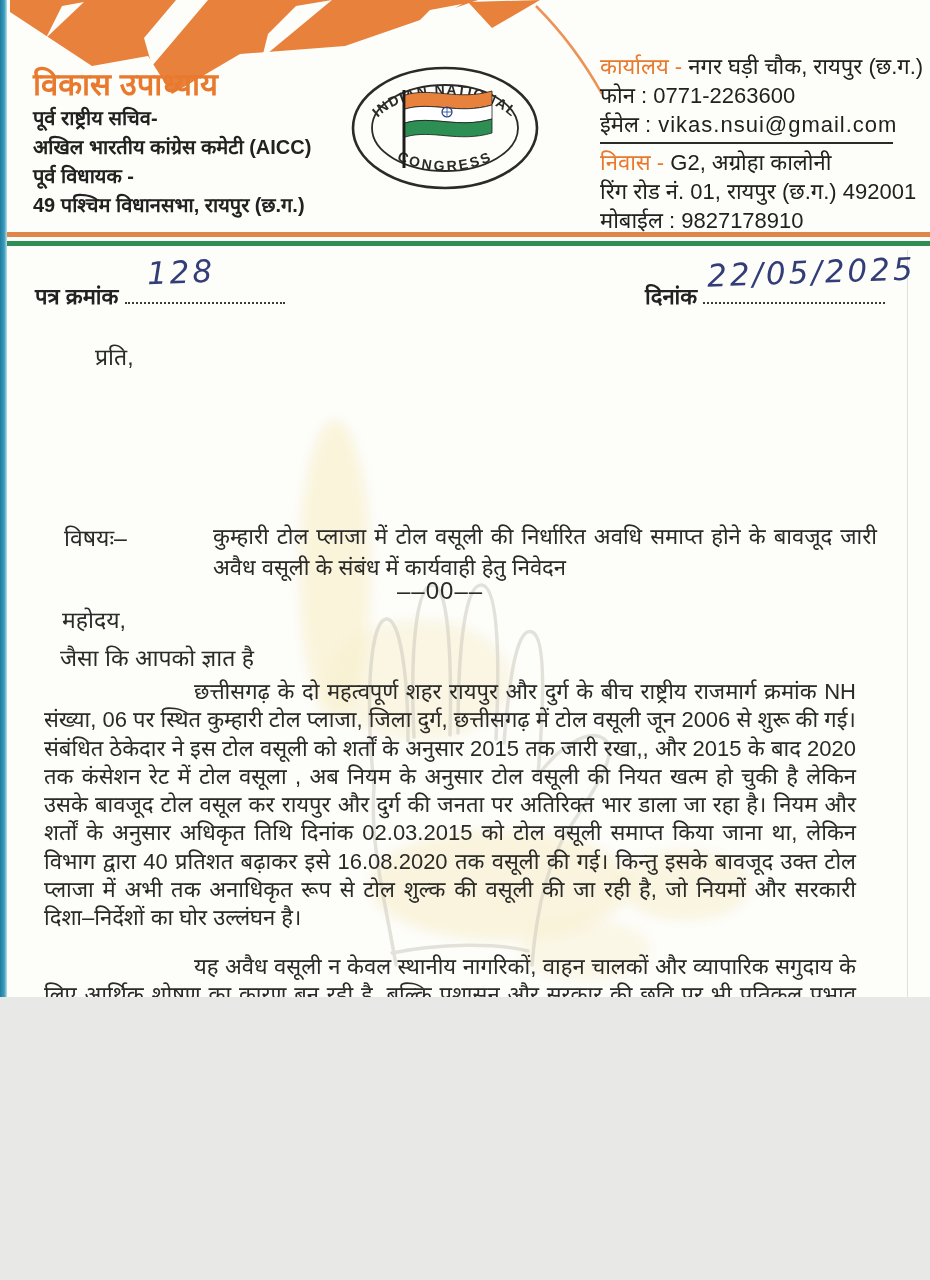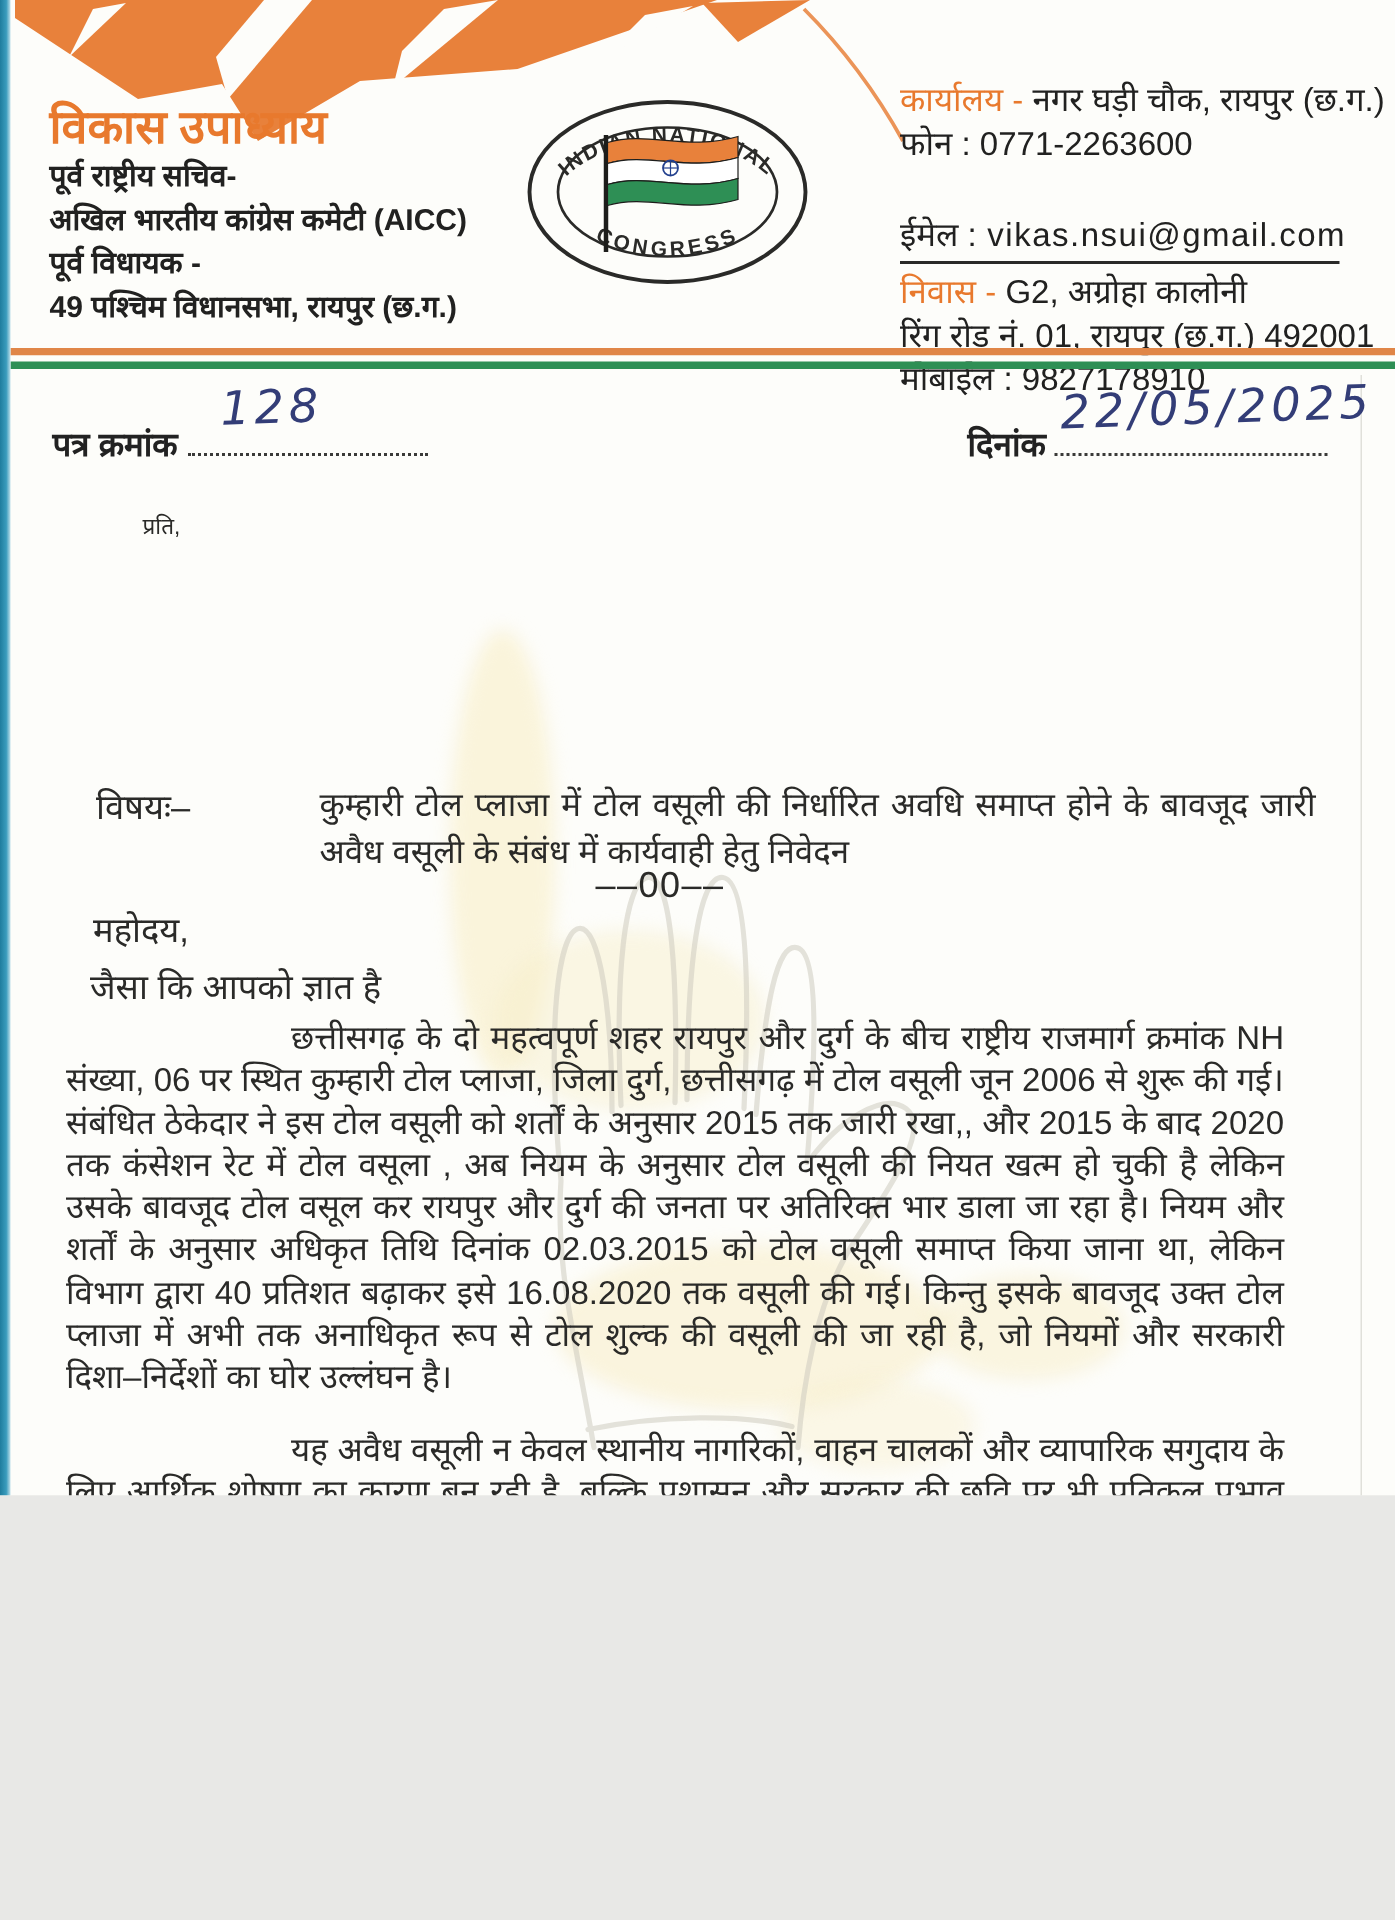--- a/index.html
+++ b/index.html
@@ -121,21 +121,21 @@
 
   <div class="contact">
     <div class="row">
       <span class="lab">कार्यालय -</span>
       <span>नगर घड़ी चौक, रायपुर (छ.ग.)</span>
     </div>
     <div class="row">
       <span>फोन :</span>
       <span>0771-2263600</span>
     </div>
-    <div class="row" style="letter-spacing:1px;margin-top:32px;">
+    <div class="row" style="letter-spacing:1px;">
       <span style="letter-spacing:0;">ईमेल :</span>
       <span>vikas.nsui@gmail.com</span>
     </div>
     <div class="rule"></div>
     <div class="row">
       <span class="lab">निवास -</span>
       <span>G2, अग्रोहा कालोनी</span>
     </div>
     <div class="row">रिंग रोड नं. 01, रायपुर (छ.ग.) 492001</div>
     <div class="row">
@@ -156,21 +156,21 @@
       <span class="hand" style="left:22px;top:-28px;">128</span>
     </span>
   </div>
   <div class="refgrp" style="left:645px;top:280px;">
     <span>दिनांक</span>
     <span class="dots" style="width:182px;">
       <span class="hand" style="left:4px;top:-28px;white-space:nowrap;">22/05/2025</span>
     </span>
   </div>
 
-  <div class="txt" style="left:95px;top:340px;font-size:15px;">प्रति,</div>
+  <div class="txt" style="left:95px;top:340px;font-size:23px;">प्रति,</div>
 
   <div class="txt" style="left:64px;top:521px;font-size:23px;">विषयः–</div>
   <div class="txt subject-text" style="left:213px;top:521px;">कुम्हारी टोल प्लाजा में टोल वसूली की निर्धारित अवधि समाप्त होने के बावजूद जारी अवैध वसूली के संबंध में कार्यवाही हेतु निवेदन</div>
   <div class="txt" style="left:397px;top:577px;font-size:24px;letter-spacing:1px;">––00––</div>
 
   <div class="txt" style="left:62px;top:603px;font-size:23px;">महोदय,</div>
   <div class="txt" style="left:60px;top:641px;font-size:23px;">जैसा कि आपको ज्ञात है</div>
 
   <div class="txt paras" style="left:44px;top:678px;">
     <p class="ind">छत्तीसगढ़ के दो महत्वपूर्ण शहर रायपुर और दुर्ग के बीच राष्ट्रीय राजमार्ग क्रमांक NH संख्या, 06 पर स्थित कुम्हारी टोल प्लाजा, जिला दुर्ग, छत्तीसगढ़ में टोल वसूली जून 2006 से शुरू  की गई।</p>

